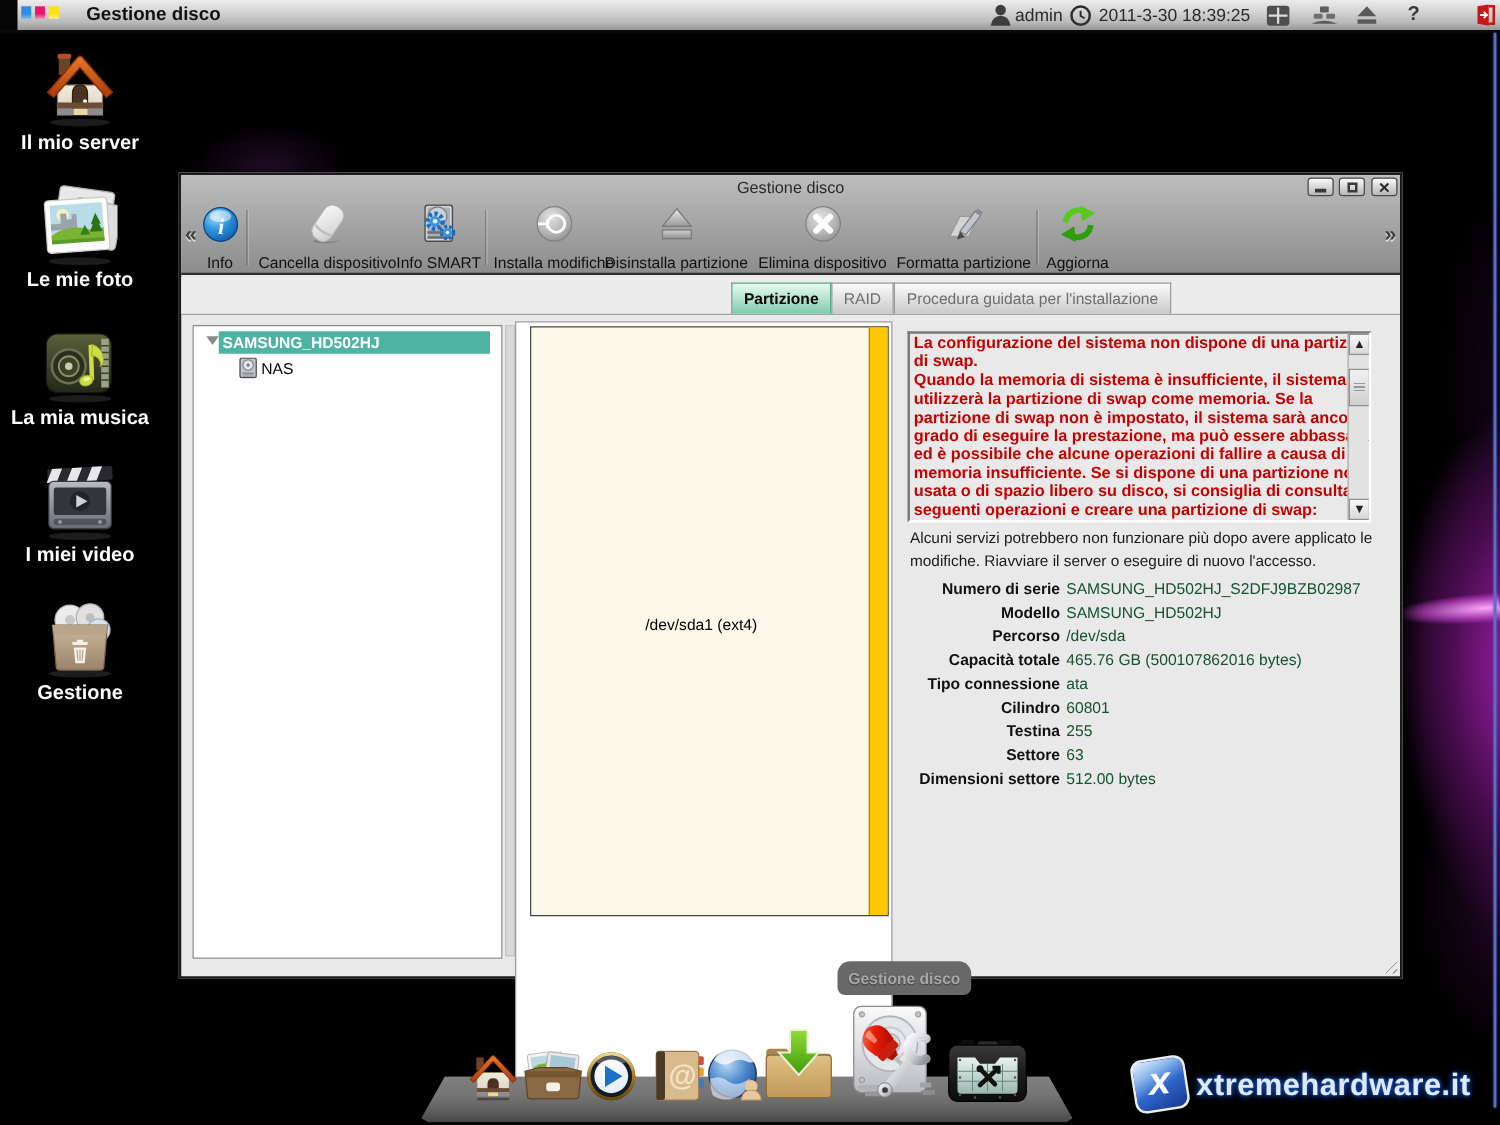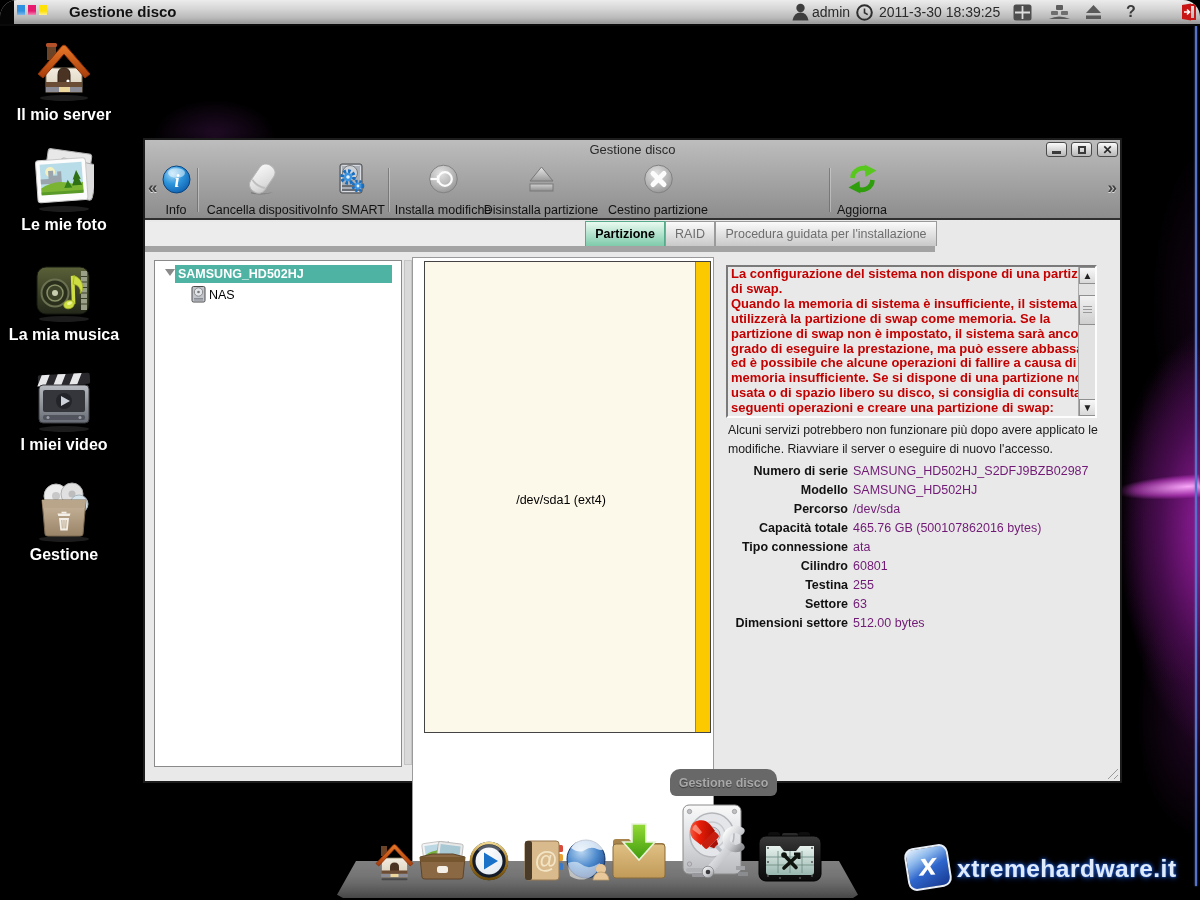--- a/index.html
+++ b/index.html
@@ -1,17 +1,17 @@
 <!DOCTYPE html>
 <html><head>
 <meta charset="utf-8">
 <style>
 * { margin:0; padding:0; box-sizing:border-box; }
 html,body { width:1200px; height:900px; overflow:hidden; background:#000; font-family:"Liberation Sans", sans-serif; }
-#stage { position:relative; width:1200px; height:900px; background:#000; overflow:hidden;border-radius:17px; }
+#stage { position:relative; width:1200px; height:900px; background:#000; overflow:hidden; }
 
 
 .wp { position:absolute; left:0; top:26px; width:1200px; height:874px; overflow:hidden;
   background:
     radial-gradient(ellipse 90px 55px at 215px 112px, rgba(62,22,72,.6), rgba(0,0,0,0) 70%),
     radial-gradient(ellipse 135px 290px at 1220px 510px, rgba(180,35,190,.88), rgba(88,14,96,.68) 45%, rgba(30,5,35,0) 74%),
     radial-gradient(ellipse 105px 230px at 1190px 490px, rgba(130,26,140,.5), rgba(0,0,0,0) 74%),
     radial-gradient(ellipse 95px 165px at 1205px 690px, rgba(95,18,105,.38), rgba(0,0,0,0) 75%),
     radial-gradient(ellipse 80px 220px at 1210px 280px, rgba(70,14,80,.3), rgba(0,0,0,0) 75%),
     #000;
@@ -49,21 +49,21 @@
   text-align:center; line-height:13px; }
 
 .tool { position:absolute; top:18px; left:0; width:975px; height:62px; }
 .tgrp { position:absolute; top:0; width:160px; text-align:center; font-size:12.5px; color:#111; white-space:nowrap; }
 .tgrp .ticon { height:42px; display:flex; align-items:center; justify-content:center; }
 .tgrp .tlbl { margin-top:3px; }
 .tsep { position:absolute; top:10px; width:1px; height:44px; background:rgba(96,96,96,.6); box-shadow:1px 0 0 rgba(225,225,225,.45); }
 .chev { position:absolute; top:20px; font-size:17px; font-weight:bold; color:#3f3f3f; text-shadow:0 1px 0 #ddd; }
 
 
-.tabstrip { position:absolute; left:0; top:82px; width:790px; height:30px; background:#ececec; border-bottom:6px solid #a3a3a3; }
+.tabstrip { position:absolute; left:0; top:82px; width:975px; height:30px; background:#ececec; border-bottom:1px solid #a3a3a3; }
 .tab { position:absolute; bottom:0; height:25px; border:1px solid #9a9a9a; border-bottom:none; font-size:12.5px;
   text-align:center; color:#6e6e6e; background:linear-gradient(#fbfbfb, #c9c9c9); line-height:24px; }
 .tab.active { background:linear-gradient(#eafaf1, #7ecbaa); color:#000; font-weight:bold; border-color:#57aa8a; }
 
 
 .treepanel { position:absolute; left:9px; top:120px; width:248px; height:507px; background:#fff; border:1px solid #8a8a8a; }
 .treerow1 { position:absolute; left:20px; top:4px; width:217px; height:18px; background:#4fb3a3; color:#fff; font-weight:bold; font-size:12.5px; line-height:18px; padding-left:3px; }
 .tri { position:absolute; left:10px; top:8px; width:0; height:0; border-left:5px solid transparent; border-right:5px solid transparent; border-top:7px solid #8a8a8a; }
 .treerow2 { position:absolute; left:54px; top:25px; height:18px; font-size:12.5px; color:#000; line-height:18px; }
 .splitter { position:absolute; left:259px; top:120px; width:8px; height:505px; background:#d9d9d9; border:1px solid #c4c4c4; }
@@ -78,21 +78,21 @@
 .sbar { position:absolute; right:0; top:0; width:17px; height:100%; background:#e2e2e2; border-left:1px solid #aaa; }
 .sbtn { position:absolute; left:0; width:17px; height:17px; background:linear-gradient(#f8f8f8,#d8d8d8); border:1px solid #8f8f8f; color:#222; font-size:10px; text-align:center; line-height:15px; }
 .sthumb { position:absolute; left:0; top:28px; width:17px; height:30px; background:linear-gradient(#f2f2f2,#cfcfcf); border:1px solid #8f8f8f; }
 .sthumb:after { content:""; position:absolute; left:3px; top:10px; width:9px; height:7px;
   background:repeating-linear-gradient(#9a9a9a 0 1px, transparent 1px 3px); }
 
 .note { position:absolute; left:583px; top:281px; width:380px; font-size:12.3px; color:#1a1a1a; line-height:19px; white-space:nowrap; }
 .props { position:absolute; left:537px; top:322px; width:420px; font-size:12.5px; }
 .prow { display:flex; height:19px; line-height:19px; }
 .plabel { width:166px; text-align:right; font-weight:bold; color:#111; }
-.pval { margin-left:5px; color:#701a75; white-space:nowrap; }
+.pval { margin-left:5px; color:#14532d; white-space:nowrap; }
 
 .grip { position:absolute; right:2px; bottom:2px; width:13px; height:13px;
   background: repeating-linear-gradient(135deg, transparent 0 3px, #9a9a9a 3px 4px); clip-path: polygon(100% 0, 100% 100%, 0 100%); }
 
 
 .dtip { position:absolute; left:670px; top:769px; width:107px; height:27px; background:#686868; border-radius:10px 10px 6px 6px;
   color:#a8a8a8; font-size:12.5px; font-weight:bold; text-align:center; line-height:28px; z-index:30; text-shadow:0 1px 1px rgba(0,0,0,.45); }
 
 
 .dockbase { position:absolute; left:337px; top:861px; width:521px; height:37px;
@@ -377,21 +377,32 @@
           </div>
           <div class="tlbl">Disinstalla partizione</div>
         </div>
       <div class="tgrp" style="left:433px;">
           <div class="ticon">
         <svg width="31" height="31" viewBox="0 0 31 31">
           <circle cx="15.5" cy="15" r="13.8" fill="url(#gcir)" stroke="#828282"></circle>
           <path d="M10 9.5 L21 20.5 M21 9.5 L10 20.5" stroke="#fcfcfc" stroke-width="5" stroke-linecap="round"></path>
         </svg>
           </div>
-          <div class="tlbl">Cestino partizione</div>
+          <div class="tlbl">Elimina dispositivo</div>
+        </div>
+      <div class="tgrp" style="left:546px;">
+          <div class="ticon">
+        <svg width="31" height="29" viewBox="0 0 31 29">
+          <path d="M4 24 L12 8 H27 L19 24 Z" fill="#d4d4d4" stroke="#9a9a9a"></path>
+          <path d="M12 20 L24 4 l4.5 3.5 L16.5 23 Z" fill="#c2c6cc" stroke="#808080"></path>
+          <path d="M24 4 l4.5 3.5 l2 -2.5 l-4.5 -3.5 z" fill="#8a8e94"></path>
+          <path d="M12 20 l-2.5 6.5 l6.5 -2 z" fill="#4a4a4a"></path>
+        </svg>
+          </div>
+          <div class="tlbl">Formatta partizione</div>
         </div>
       <div class="tsep" style="left:684px;"></div>
       <div class="tgrp" style="left:637px;">
           <div class="ticon">
         <svg width="31" height="30" viewBox="0 0 31 30">
           <path d="M5.5 14 A 10.5 10.5 0 0 1 21 5.5" fill="none" stroke="#58c81e" stroke-width="4.6"></path>
           <path d="M17.5 0.5 L29.5 6.5 L18.5 13 Z" fill="#58c81e"></path>
           <path d="M25.5 16 A 10.5 10.5 0 0 1 10 24.5" fill="none" stroke="#2f9e0c" stroke-width="4.6"></path>
           <path d="M13.5 29.5 L1.5 23.5 L12.5 17 Z" fill="#2f9e0c"></path>
         </svg>

